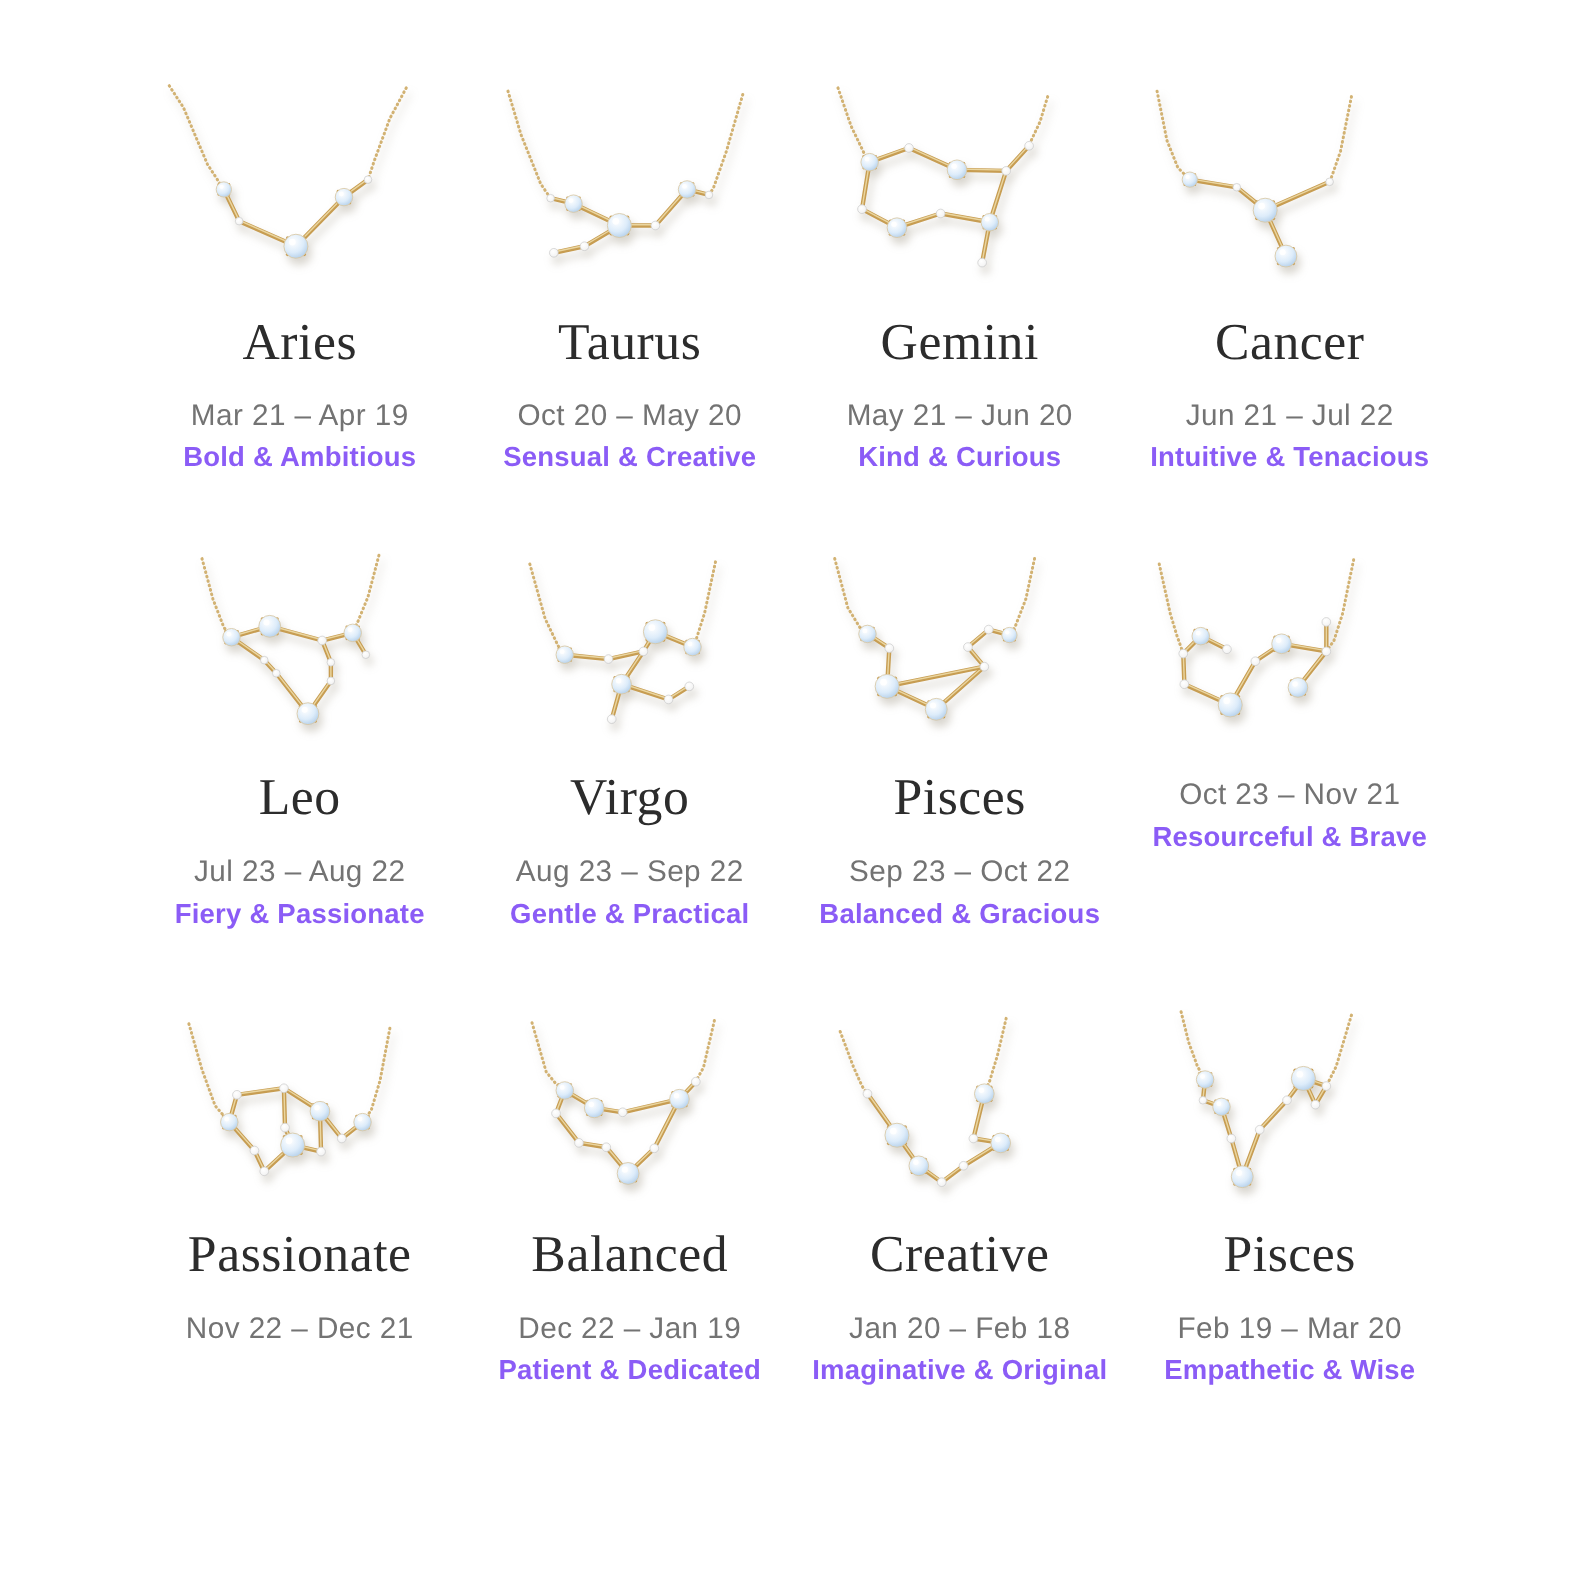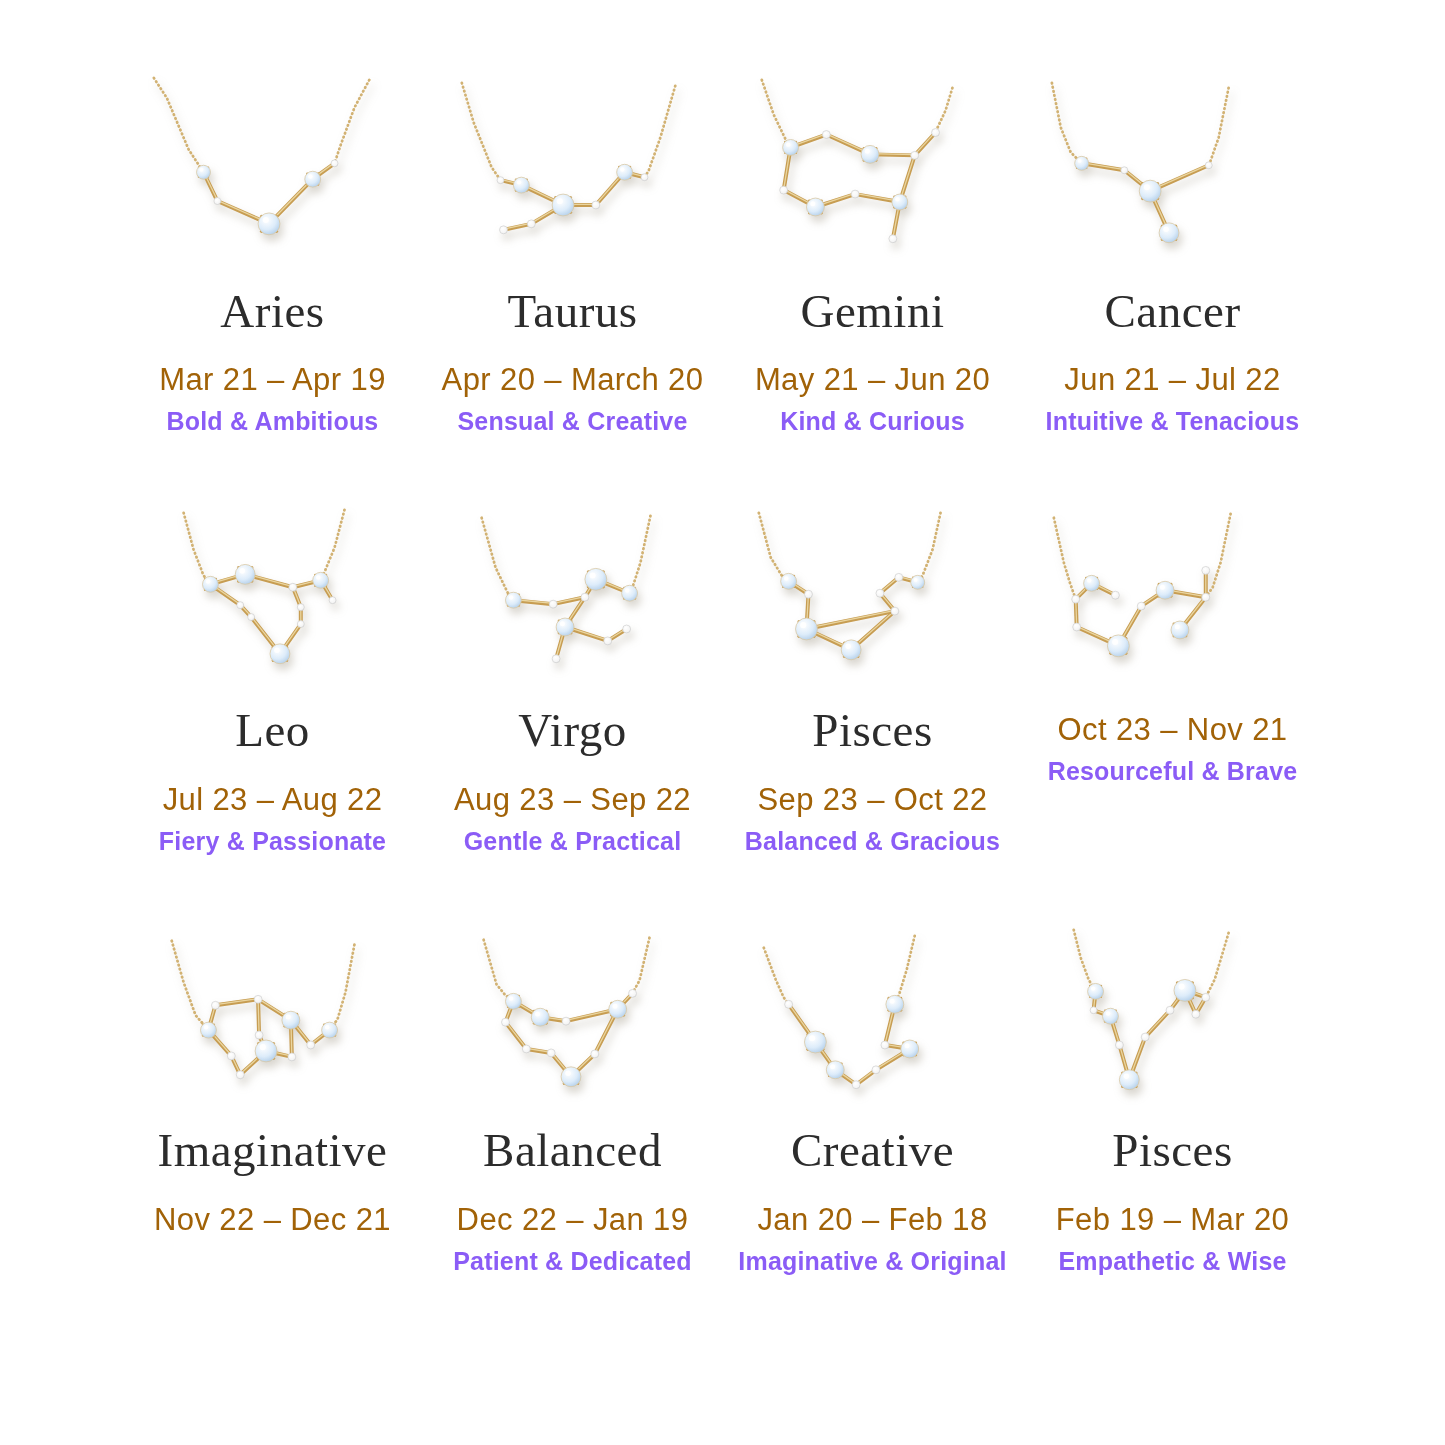--- a/index.html
+++ b/index.html
@@ -23,22 +23,22 @@
     margin:20px 0 0 0;
     font-family:"Liberation Serif", serif;
     font-weight:400;
     font-size:47px;
     line-height:1.05;
     color:#2c2c2c;
     letter-spacing:0.5px;
   }
   .dates{
     margin:26px 0 0 0;
-    font-size:31px;
-    color:#a16207;
+    font-size:27px;
+    color:#737373;
     letter-spacing:0.4px;
   }
   .traits{
     margin:9px 0 0 0;
     font-size:25px;
     font-weight:700;
     color:#8b5cf6;
     letter-spacing:0.2px;
   }
 </style>
@@ -140,21 +140,21 @@
             <circle cx="186.62598846298224" cy="99.62598846298224" r="1.28" fill="#c79d52"></circle>
             <circle cx="197.37401153701776" cy="99.62598846298224" r="1.28" fill="#c79d52"></circle>
             <circle cx="192" cy="105" r="8" fill="url(#gMoon)" stroke="#d9c9a6" stroke-width="0.8"></circle>
             <circle cx="189.6" cy="102.2" r="2.24" fill="#ffffff" opacity="0.9"></circle>
             <circle cx="212" cy="110" r="3.5" fill="url(#gDia)" stroke="#cfcfcf" stroke-width="0.7"></circle>
             <circle cx="98" cy="157" r="4" fill="url(#gDia)" stroke="#cfcfcf" stroke-width="0.7"></circle>
             <circle cx="70" cy="163" r="4" fill="url(#gDia)" stroke="#cfcfcf" stroke-width="0.7"></circle>
           </svg>
         </div>
     <h2 class="name">Taurus</h2>
-    <p class="dates">Apr 20 – March 20</p>
+    <p class="dates">Oct 20 – May 20</p>
     <p class="traits">Sensual &amp; Creative</p>
   </figure>
 
   <figure class="cell">
     <div class="neck-wrap">
           <svg viewBox="0 0 280 200">
             <polyline points="28,12 40,47 52,72 57,80" fill="none" stroke="#d2b273" stroke-width="2.8" stroke-dasharray="0.6 3.6" stroke-linecap="round"></polyline>
             <polyline points="220,20 213,43 205,60 203,65" fill="none" stroke="#d2b273" stroke-width="2.8" stroke-dasharray="0.6 3.6" stroke-linecap="round"></polyline>
             <line x1="57" y1="80" x2="93" y2="67" stroke="#c79d52" stroke-width="4" stroke-linecap="round"></line>
             <line x1="57" y1="79.3" x2="93" y2="66.3" stroke="#f1e0ae" stroke-width="1.3" stroke-linecap="round" opacity="0.85"></line>
@@ -542,21 +542,21 @@
             <circle cx="155.3" cy="109.85" r="2.5200000000000005" fill="#ffffff" opacity="0.9"></circle>
             <circle cx="178" cy="138" r="4" fill="url(#gDia)" stroke="#cfcfcf" stroke-width="0.7"></circle>
             <circle cx="202.37401153701776" cy="128.37401153701776" r="1.28" fill="#c79d52"></circle>
             <circle cx="191.62598846298224" cy="128.37401153701776" r="1.28" fill="#c79d52"></circle>
             <circle cx="191.62598846298224" cy="117.62598846298224" r="1.28" fill="#c79d52"></circle>
             <circle cx="202.37401153701776" cy="117.62598846298224" r="1.28" fill="#c79d52"></circle>
             <circle cx="197" cy="123" r="8" fill="url(#gMoon)" stroke="#d9c9a6" stroke-width="0.8"></circle>
             <circle cx="194.6" cy="120.2" r="2.24" fill="#ffffff" opacity="0.9"></circle>
           </svg>
         </div>
-    <h2 class="name">Imaginative</h2>
+    <h2 class="name">Passionate</h2>
     <p class="dates">Nov 22 – Dec 21</p>
   </figure>
 
   <figure class="cell">
     <div class="neck-wrap">
           <svg viewBox="0 0 280 200">
             <polyline points="50,32 63,77 72,88 80,94" fill="none" stroke="#d2b273" stroke-width="2.8" stroke-dasharray="0.6 3.6" stroke-linecap="round"></polyline>
             <polyline points="217,30 207,73 202,82 200,86" fill="none" stroke="#d2b273" stroke-width="2.8" stroke-dasharray="0.6 3.6" stroke-linecap="round"></polyline>
             <line x1="80" y1="94" x2="107" y2="110" stroke="#c79d52" stroke-width="4" stroke-linecap="round"></line>
             <line x1="80" y1="93.3" x2="107" y2="109.3" stroke="#f1e0ae" stroke-width="1.3" stroke-linecap="round" opacity="0.85"></line>

